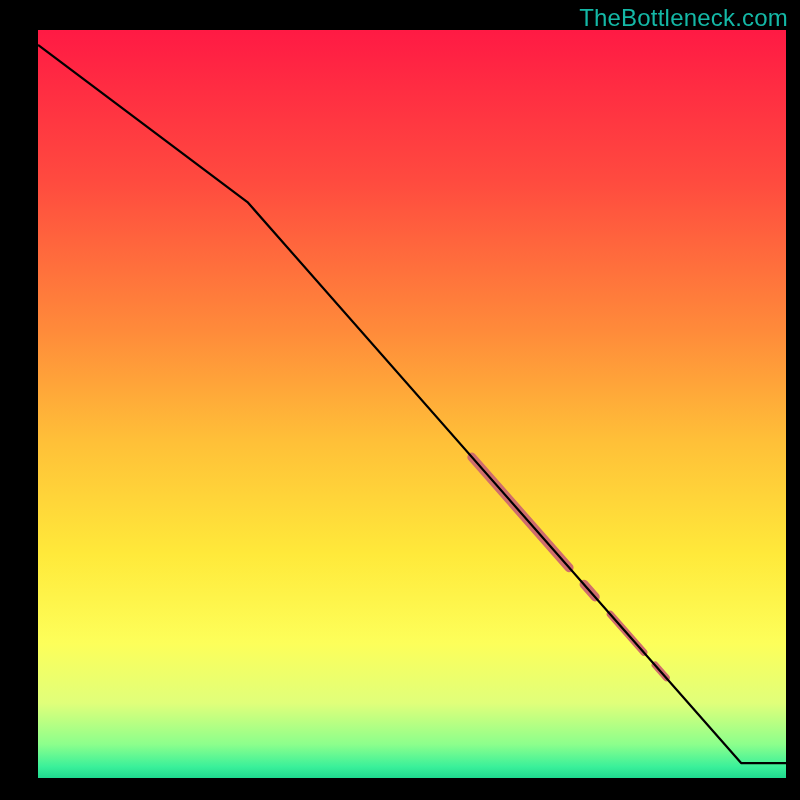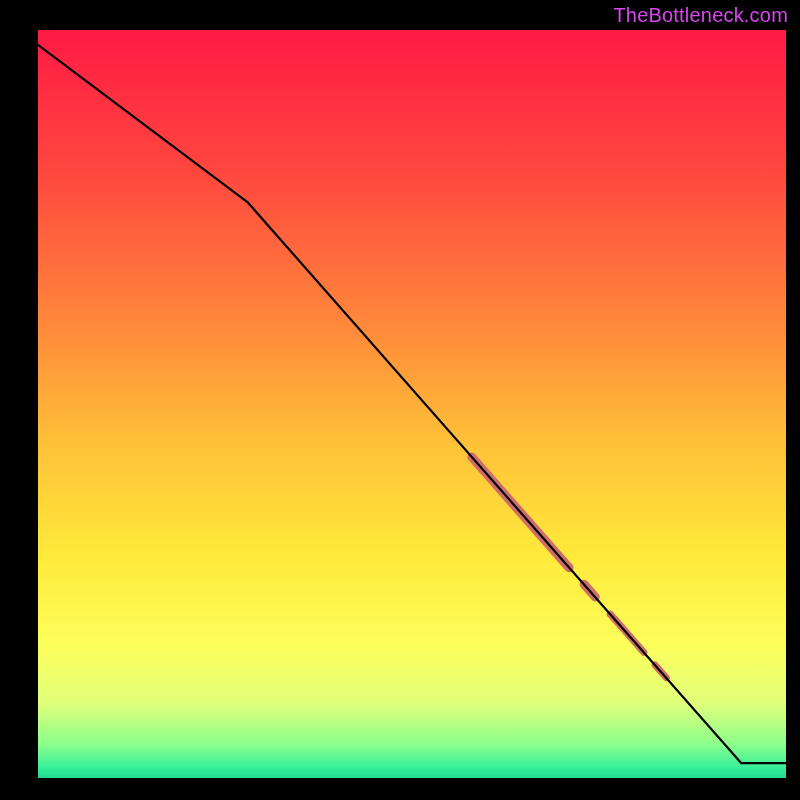--- a/index.html
+++ b/index.html
@@ -13,22 +13,22 @@
   }
   .stage {
     position: relative;
     width: 800px;
     height: 800px;
   }
   .watermark {
     position: absolute;
     top: 4px;
     right: 12px;
-    color: #d946ef;
-    font-size: 20px;
+    color: #14b8a6;
+    font-size: 24px;
     font-weight: 500;
     letter-spacing: 0.2px;
     user-select: none;
   }
   svg.plot {
     position: absolute;
     left: 0;
     top: 0;
   }
 </style>

